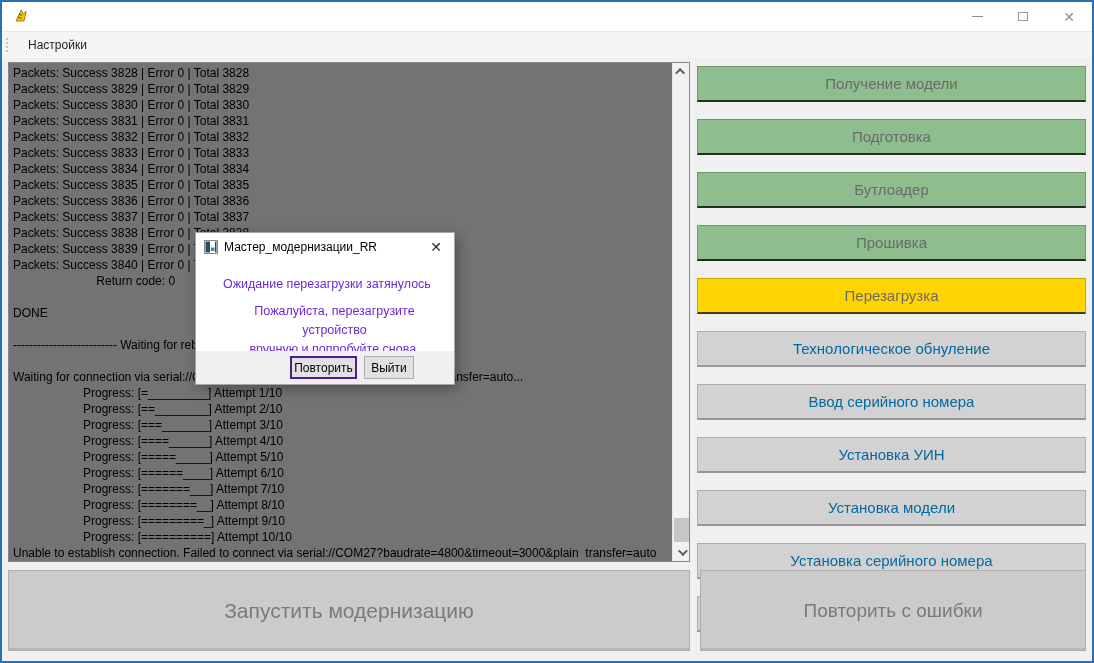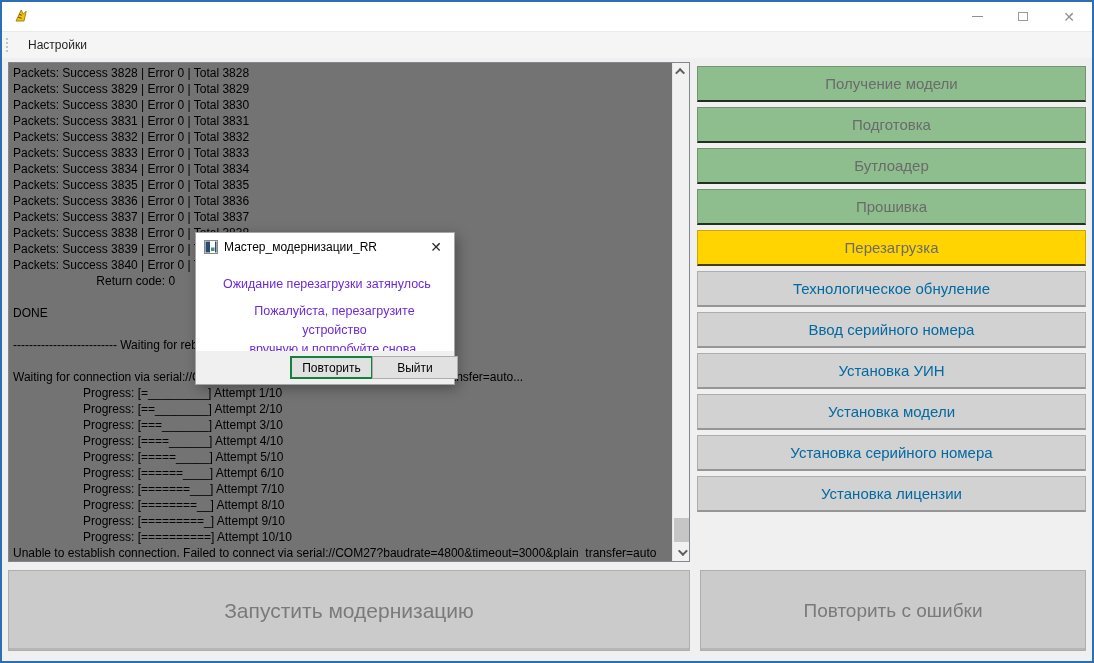--- a/index.html
+++ b/index.html
@@ -29,21 +29,21 @@
   .log-line { height:16px; white-space:pre; }
   .scrollbar { position:absolute; top:0; right:0; bottom:0; width:17px; background:#f1f1f1; border-left:1px solid #e6e6e6; }
   .sb-arrow { position:absolute; left:0; width:17px; height:17px; display:flex; align-items:center; justify-content:center; }
   .sb-up { top:0; } .sb-down { bottom:0; }
   .chev { width:7px; height:7px; border-left:2px solid #5e5e5e; border-top:2px solid #5e5e5e; }
   .chev-up { transform:rotate(45deg) translateY(2px); }
   .chev-down { transform:rotate(225deg) translateY(2px); }
   .sb-thumb { position:absolute; left:1px; width:15px; bottom:19px; height:24px; background:#c6c6c6; }
 
   
-  .stages { position:absolute; left:695px; top:64px; width:389px; display:flex; flex-direction:column; gap:5px; }
+  .stages { position:absolute; left:695px; top:64px; width:389px; display:flex; flex-direction:column; gap:17px; }
   .stage { height:36px; display:flex; align-items:center; justify-content:center; font-size:15px; cursor:default; }
   .stage[data-state="done"]   { background:#8ebd8e; color:#6b6b6b; border:1px solid #74946f; border-bottom:2px solid #22301f; }
   .stage[data-state="current"]{ background:#ffd400; color:#6b6b6b; border:1px solid #c9a900; border-bottom:2px solid #4a3c00; }
   .stage[data-state="pending"]{ background:#d2d2d2; color:#0369a1; border:1px solid #adadad; border-bottom:2px solid #969696; }
 
   
   .big-btn { position:absolute; top:568px; height:81px; background:#cbcbcb; border:1px solid #aeaeae;
     box-shadow:inset 0 -2px 0 rgba(0,0,0,0.10); display:flex; align-items:center; justify-content:center; color:#7a7a7a;text-align:center; }
   .btn-start { left:6px; width:682px; font-size:21px; }
   .btn-retry { left:698px; width:386px; font-size:19px; }
@@ -55,22 +55,22 @@
   .dlg-icon { position:absolute; left:8px; top:7px; width:14px; height:14px; }
   .dlg-title { position:absolute; left:28px; top:0; line-height:28px; font-size:12px; color:#000; white-space:nowrap; }
   .dlg-close { position:absolute; right:9px; top:5px; width:18px; height:18px; display:flex; align-items:center; justify-content:center;
     font-size:14px; color:#2b2b2b; }
   .dlg-body { position:absolute; left:27px; top:44px; right:8px; font-size:12.5px; color:#6d28d9; }
   .dlg-line1 { margin-bottom:11px; }
   .dlg-line2, .dlg-line3 { line-height:19px;text-align:center; }
   .dlg-footer { position:absolute; left:0; right:0; bottom:0; height:33px; background:#f0f0f0; }
   .dlg-btn { position:absolute; top:5px; height:23px; font-size:12px; display:flex; align-items:center; justify-content:center;
     background:#e1e1e1; border:1px solid #adadad; color:#000; }
-  .dlg-btn-retry { left:94px; width:83px; border:2px solid #15803d; }
-  .dlg-btn-exit { left:176px; width:86px; }
+  .dlg-btn-retry { left:94px; width:67px; border:2px solid #4c1d95; }
+  .dlg-btn-exit { left:168px; width:50px; }
 </style>
 </head>
 <body>
 
 <div class="window">
 
   <div class="titlebar">
     <svg class="app-icon" viewBox="0 0 16 16">
       <path d="M3 13 L8.2 2 L10.2 6.2 L13.2 3.2 L11 13 Z" fill="#f4c400" stroke="#8a6d00" stroke-width="0.8"></path>
       <path d="M5.2 9.2 l3.4 1.1" stroke="#5a4500" stroke-width="1"></path>

